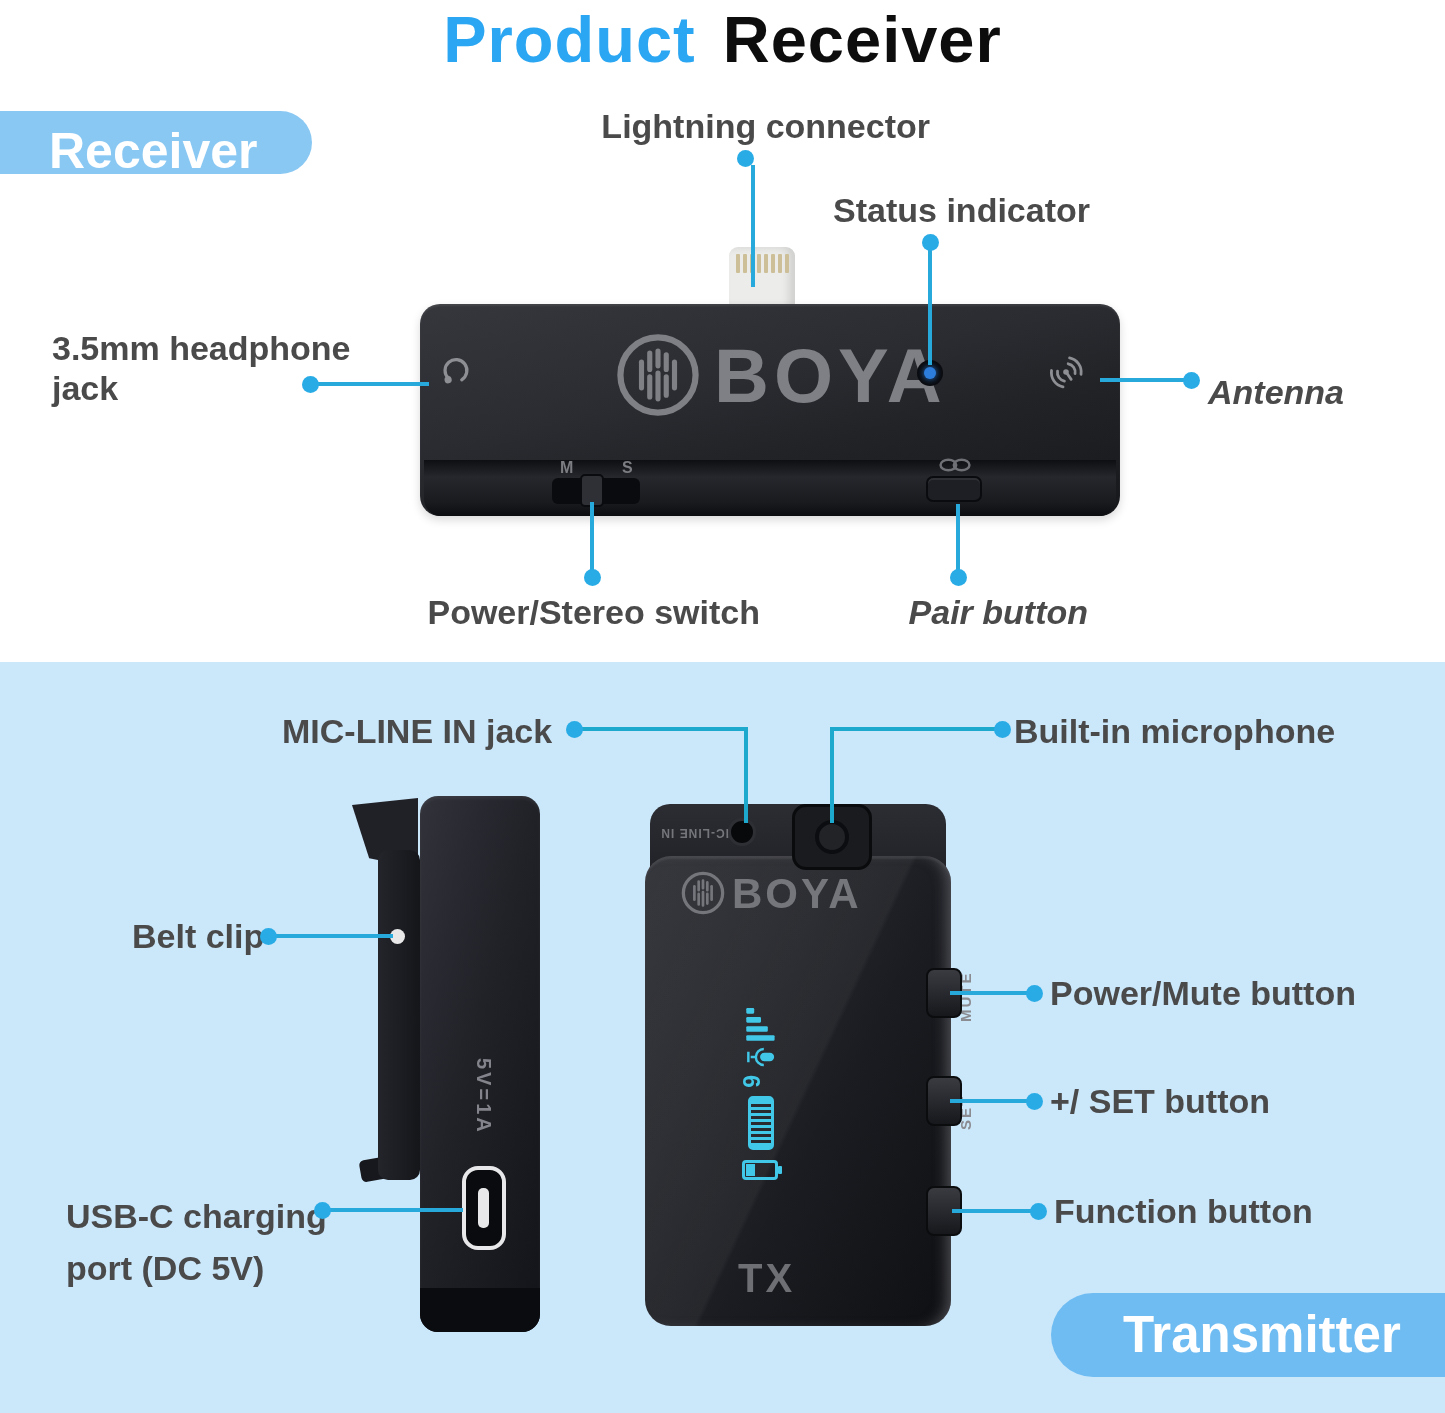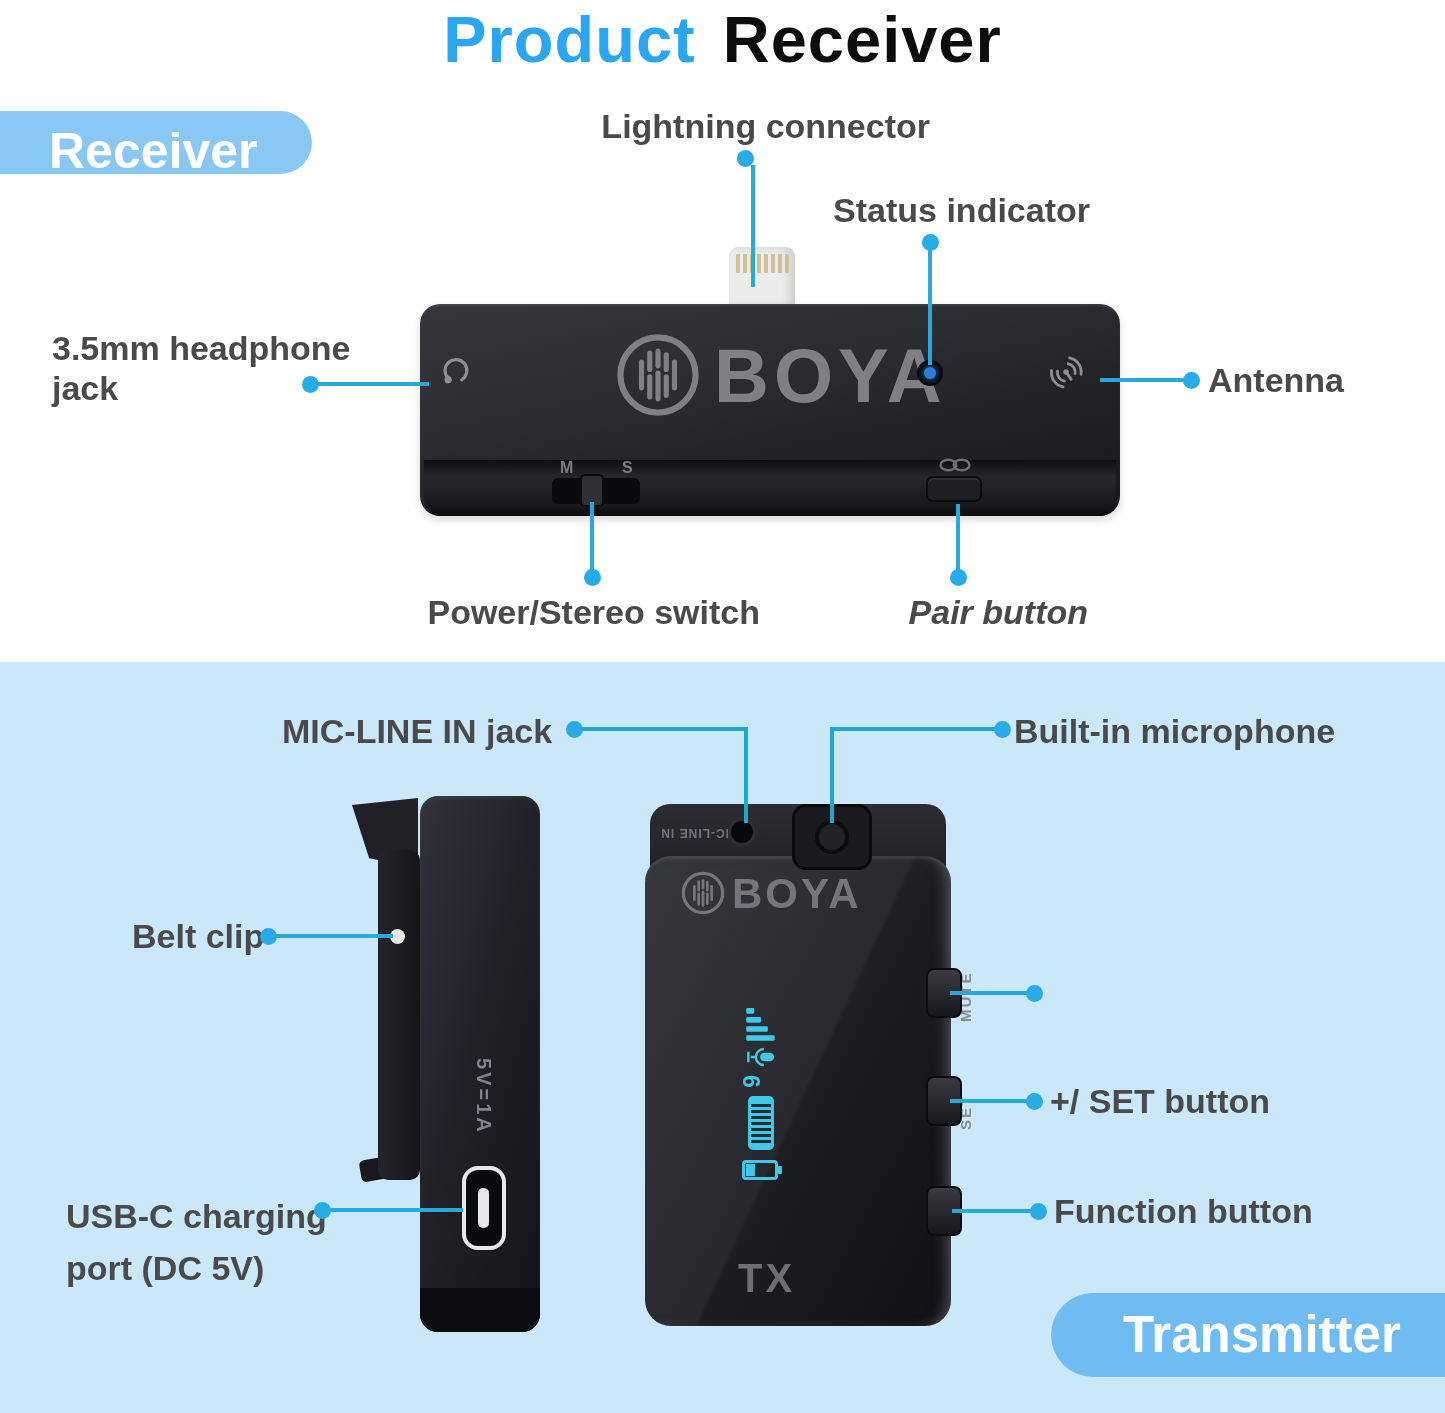--- a/index.html
+++ b/index.html
@@ -174,21 +174,21 @@
   <div class="dot" style="left:922px;top:234px;"></div>
   <div class="vline" style="left:928px;top:249px;height:116px;z-index:14;"></div>
 
   <div class="callout-label" style="left:52px;top:328px;">
     <div>3.5mm headphone</div>
     <div>jack</div>
   </div>
   <div class="dot" style="left:302px;top:376px;"></div>
   <div class="hline" style="left:317px;top:382px;width:112px;"></div>
 
-  <div class="callout-label" style="left:1208px;top:360px;">Antenna</div>
+  <div class="callout-label" style="left:1208px;top:372px;font-style:italic;">Antenna</div>
   <div class="dot" style="left:1183px;top:372px;"></div>
   <div class="hline" style="left:1100px;top:378px;width:85px;"></div>
 
   <div class="vline" style="left:590px;top:502px;height:70px;"></div>
   <div class="dot" style="left:584px;top:569px;"></div>
   <div class="callout-label t-center" style="left:420px;top:592px;width:340px;">Power/Stereo switch</div>
 
   <div class="vline" style="left:956px;top:504px;height:68px;"></div>
   <div class="dot" style="left:950px;top:569px;"></div>
   <div class="callout-label t-center" style="left:828px;top:592px;width:260px;font-style:italic;">Pair button</div>
@@ -256,20 +256,21 @@
   <div class="dot" style="left:994px;top:721px;"></div>
   <div class="hline teal" style="left:834px;top:727px;width:162px;"></div>
   <div class="vline teal" style="left:830px;top:727px;height:96px;z-index:14;"></div>
 
   <div class="callout-label" style="left:132px;top:916px;">Belt clip</div>
   <div class="dot" style="left:260px;top:928px;"></div>
   <div class="hline" style="left:275px;top:934px;width:118px;"></div>
 
   <div class="hline" style="left:950px;top:991px;width:78px;"></div>
   <div class="dot" style="left:1026px;top:985px;"></div>
+  <div class="callout-label" style="left:1050px;top:973px;">Power/Mute button</div>
 
   <div class="hline" style="left:950px;top:1099px;width:78px;"></div>
   <div class="dot" style="left:1026px;top:1093px;"></div>
   <div class="callout-label" style="left:1050px;top:1081px;">+/ SET button</div>
 
   <div class="callout-label" style="left:66px;top:1190px;line-height:52px;">
     <div>USB-C charging</div>
     <div>port (DC 5V)</div>
   </div>
   <div class="dot" style="left:314px;top:1202px;"></div>

